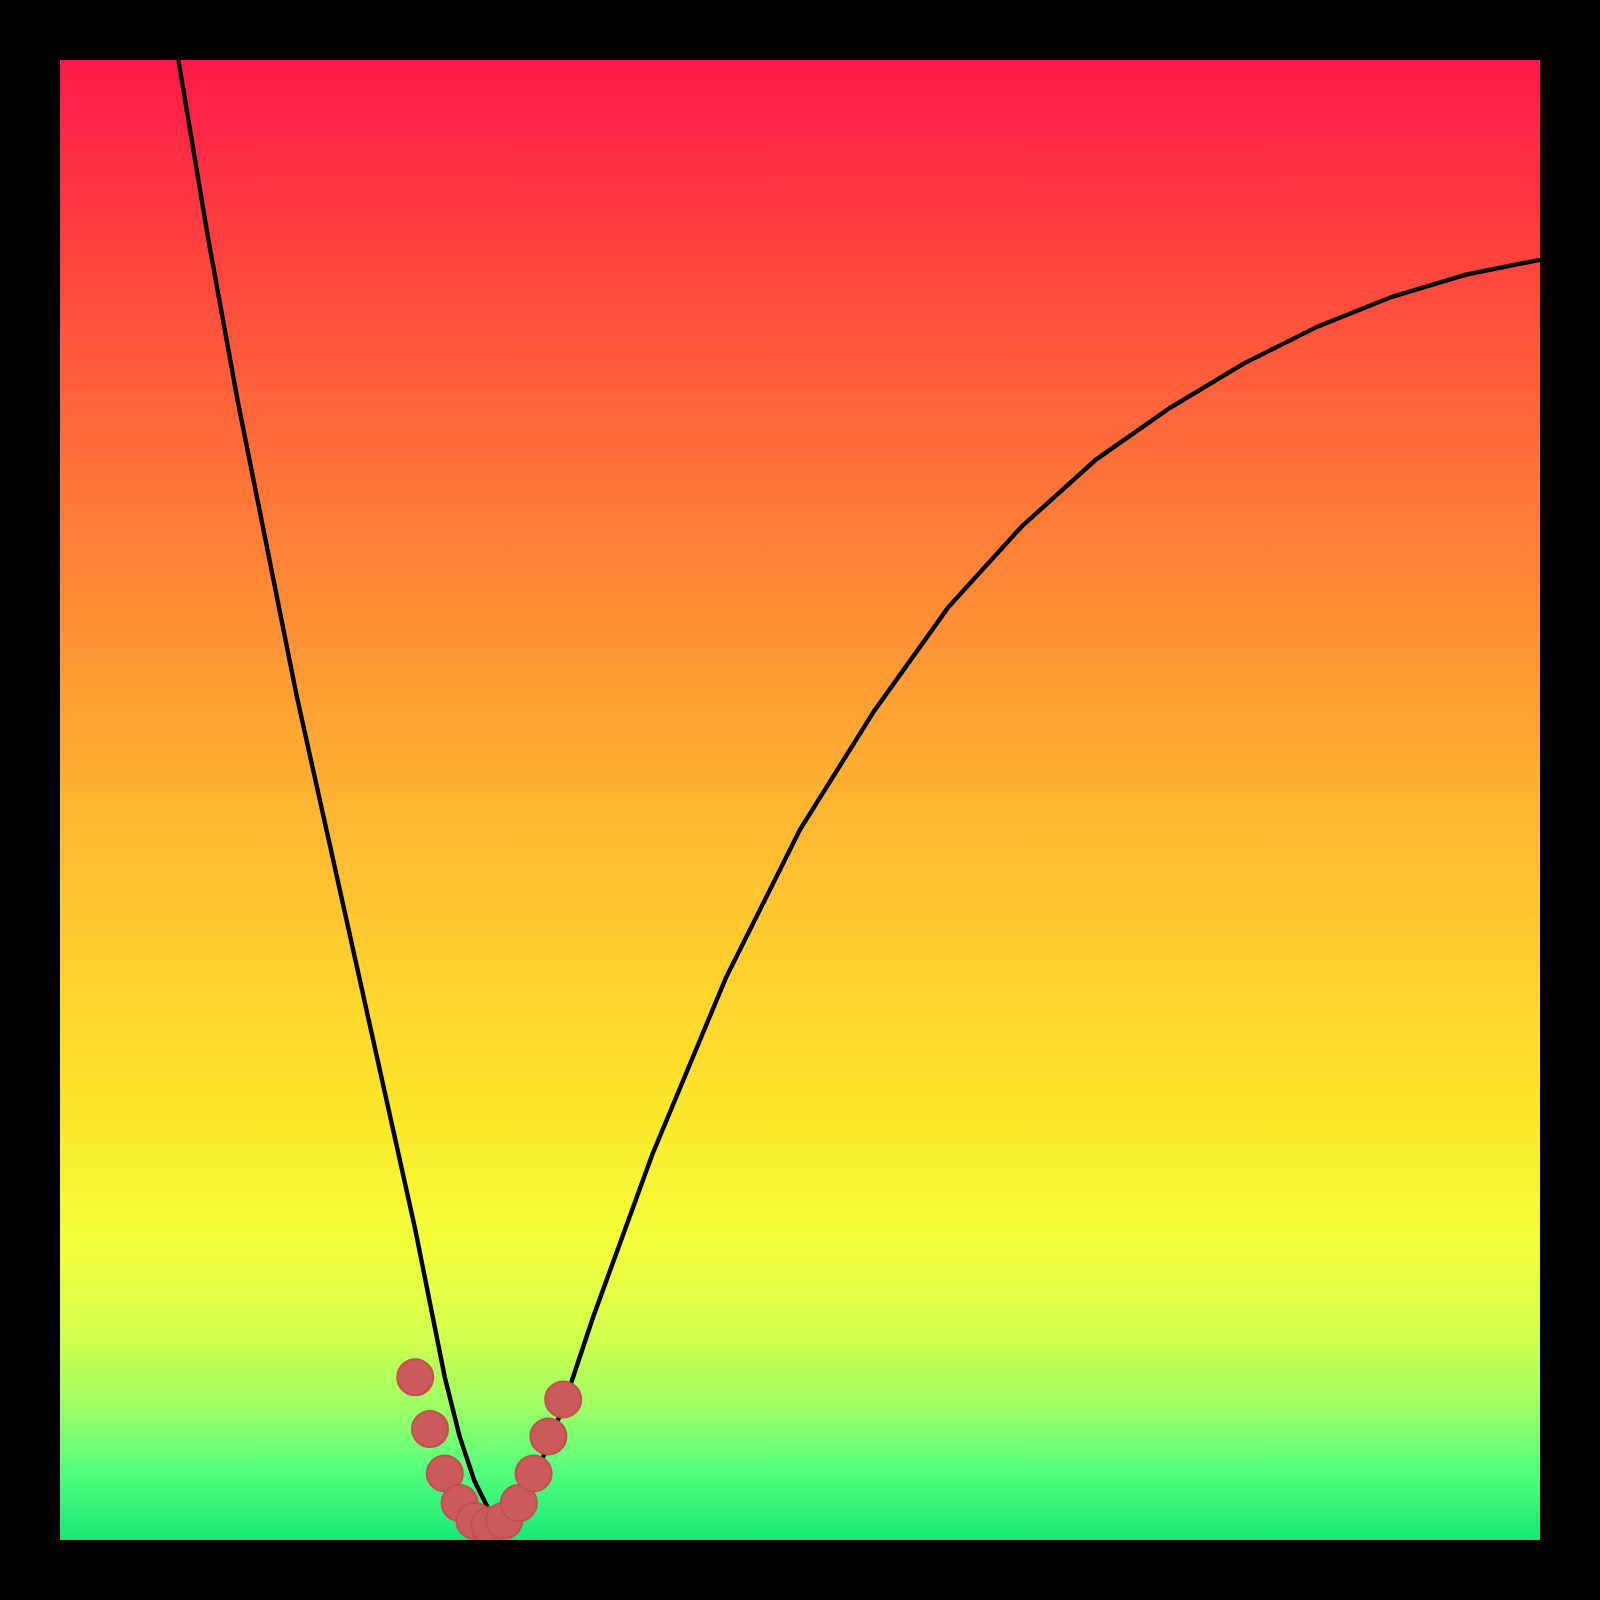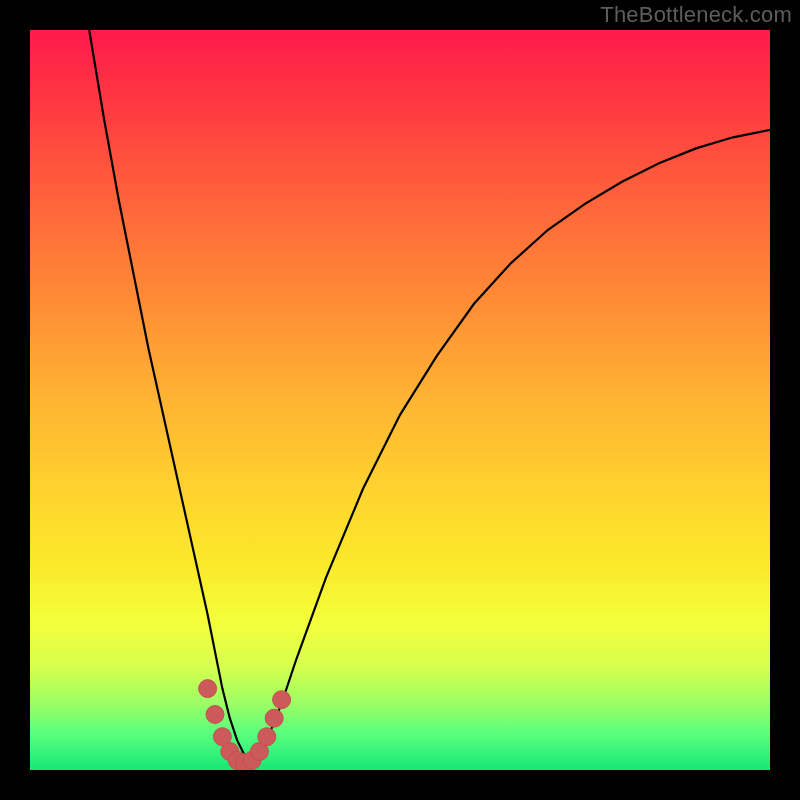--- a/index.html
+++ b/index.html
@@ -85,14 +85,13 @@
           <circle cx="214.60" cy="732.60" r="9" fill="#cc5a5a" stroke="#c24f4f" stroke-width="1"></circle>
           <circle cx="222.00" cy="730.38" r="9" fill="#cc5a5a" stroke="#c24f4f" stroke-width="1"></circle>
           <circle cx="229.40" cy="721.50" r="9" fill="#cc5a5a" stroke="#c24f4f" stroke-width="1"></circle>
           <circle cx="236.80" cy="706.70" r="9" fill="#cc5a5a" stroke="#c24f4f" stroke-width="1"></circle>
           <circle cx="244.20" cy="688.20" r="9" fill="#cc5a5a" stroke="#c24f4f" stroke-width="1"></circle>
           <circle cx="251.60" cy="669.70" r="9" fill="#cc5a5a" stroke="#c24f4f" stroke-width="1"></circle>
         </g>
     </svg>
   </div>
 
-  <div class="watermark">TheBottleneck.com</div>
 </div>
 
 </body></html>

